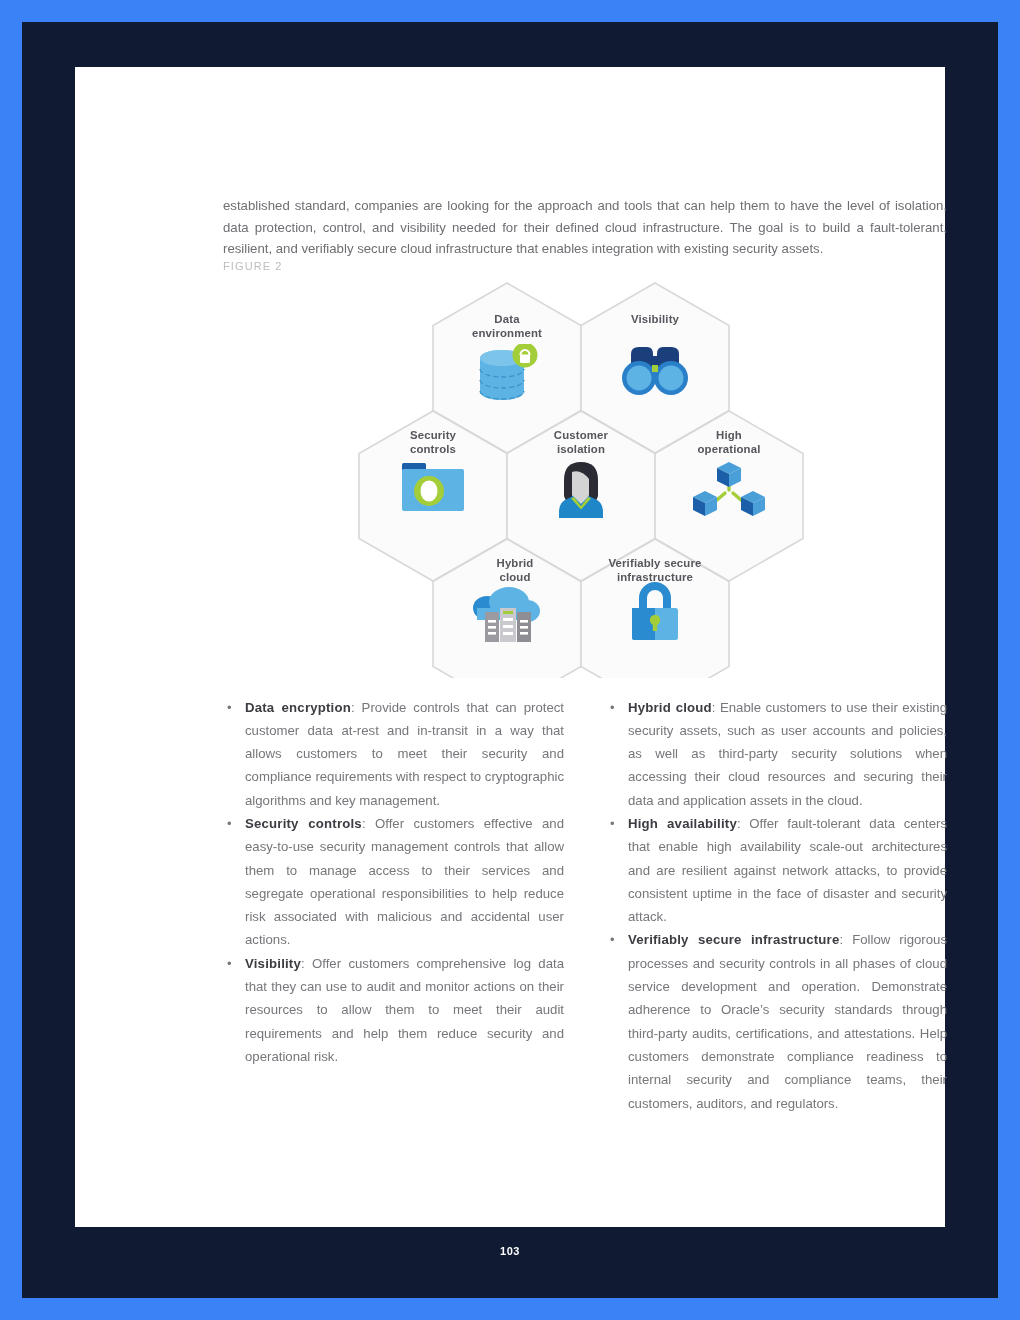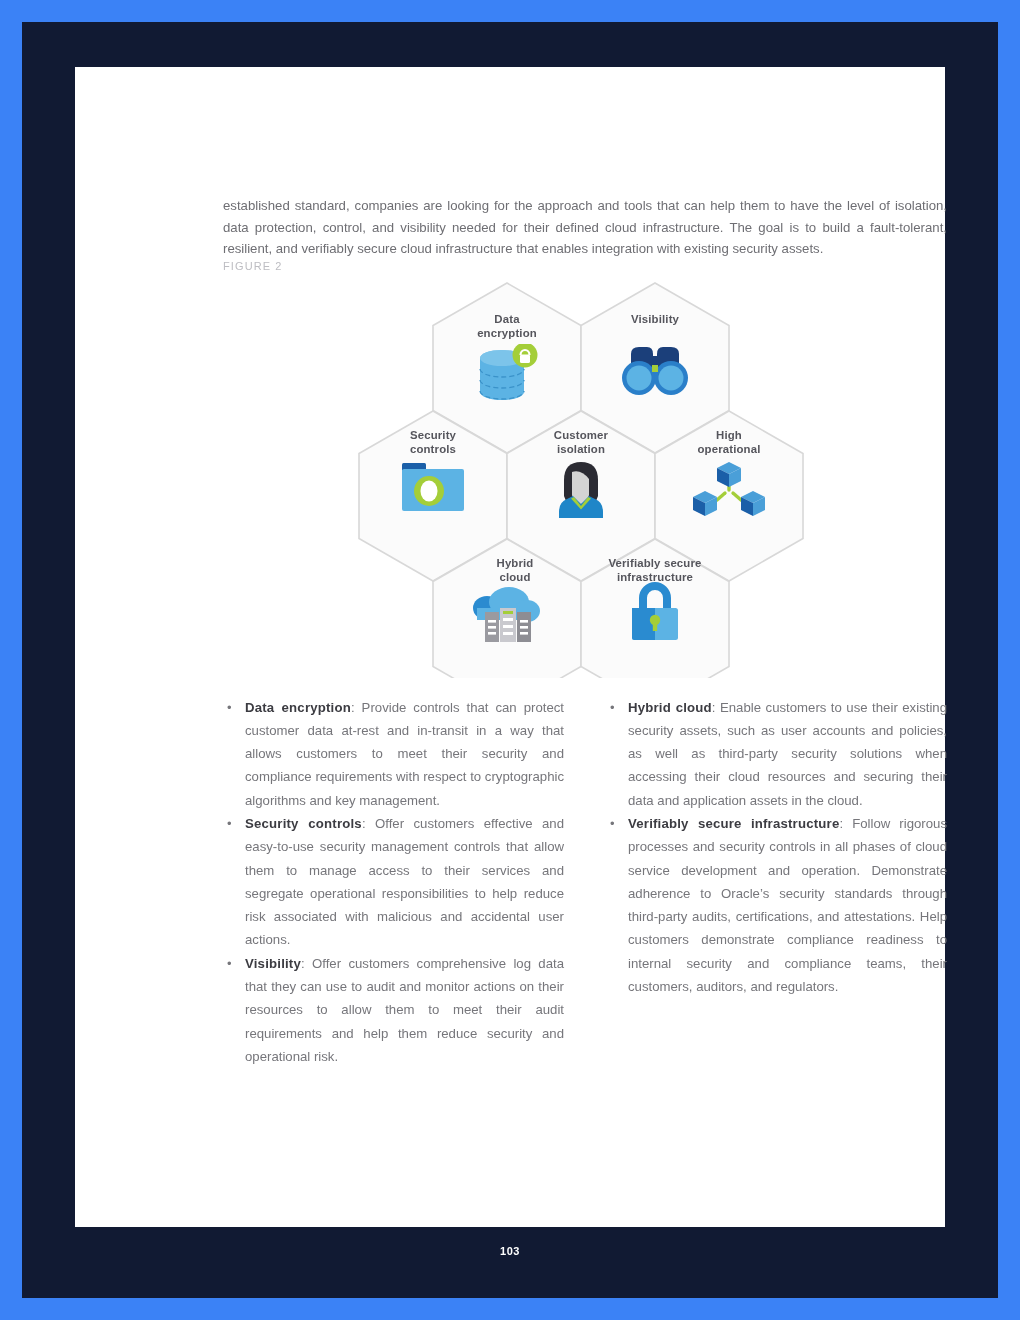--- a/index.html
+++ b/index.html
@@ -181,21 +181,21 @@
           <g transform="translate(210,261)">
             <use href="#hexshape"></use>
           </g>
           <g transform="translate(358,261)">
             <use href="#hexshape"></use>
           </g>
         </svg>
 
         <div class="hex-label" style="left:209px; top:34px;">
           <div>Data</div>
-          <div>encryption</div>
+          <div>environment</div>
         </div>
         <div class="hex-label" style="left:357px; top:34px;">
           <div>Visibility</div>
         </div>
 
         <div class="hex-label" style="left:135px; top:150px;">
           <div>Security</div>
           <div>controls</div>
         </div>
         <div class="hex-label" style="left:283px; top:150px;">
@@ -333,20 +333,21 @@
           <ul class="bullets">
             <li><b>Data encryption</b><span>: Provide controls that can protect customer data at-rest and in-transit in a way that allows customers to meet their security and compliance requirements with respect to cryptographic algorithms and key management.</span></li>
             <li><b>Security controls</b><span>: Offer customers effective and easy-to-use security management controls that allow them to manage access to their services and segregate operational responsibilities to help reduce risk associated with malicious and accidental user actions.</span></li>
             <li><b>Visibility</b><span>: Offer customers comprehensive log data that they can use to audit and monitor actions on their resources to allow them to meet their audit requirements and help them reduce security and operational risk.</span></li>
           </ul>
         </div>
 
         <div class="col">
           <ul class="bullets">
             <li><b>Hybrid cloud</b><span>: Enable customers to use their existing security assets, such as user accounts and policies, as well as third-party security solutions when accessing their cloud resources and securing their data and application assets in the cloud.</span></li>
+            <li><b>High availability</b><span>: Offer fault-tolerant data centers that enable high availability scale-out architectures and are resilient against network attacks, to provide consistent uptime in the face of disaster and security attack.</span></li>
             <li><b>Verifiably secure infrastructure</b><span>: Follow rigorous processes and security controls in all phases of cloud service development and operation. Demonstrate adherence to Oracle’s security standards through third-party audits, certifications, and attestations. Help customers demonstrate compliance readiness to internal security and compliance teams, their customers, auditors, and regulators.</span></li>
           </ul>
         </div>
 
       </div>
 
     </div>
   </div>
 
   <div class="page-number">103</div>

